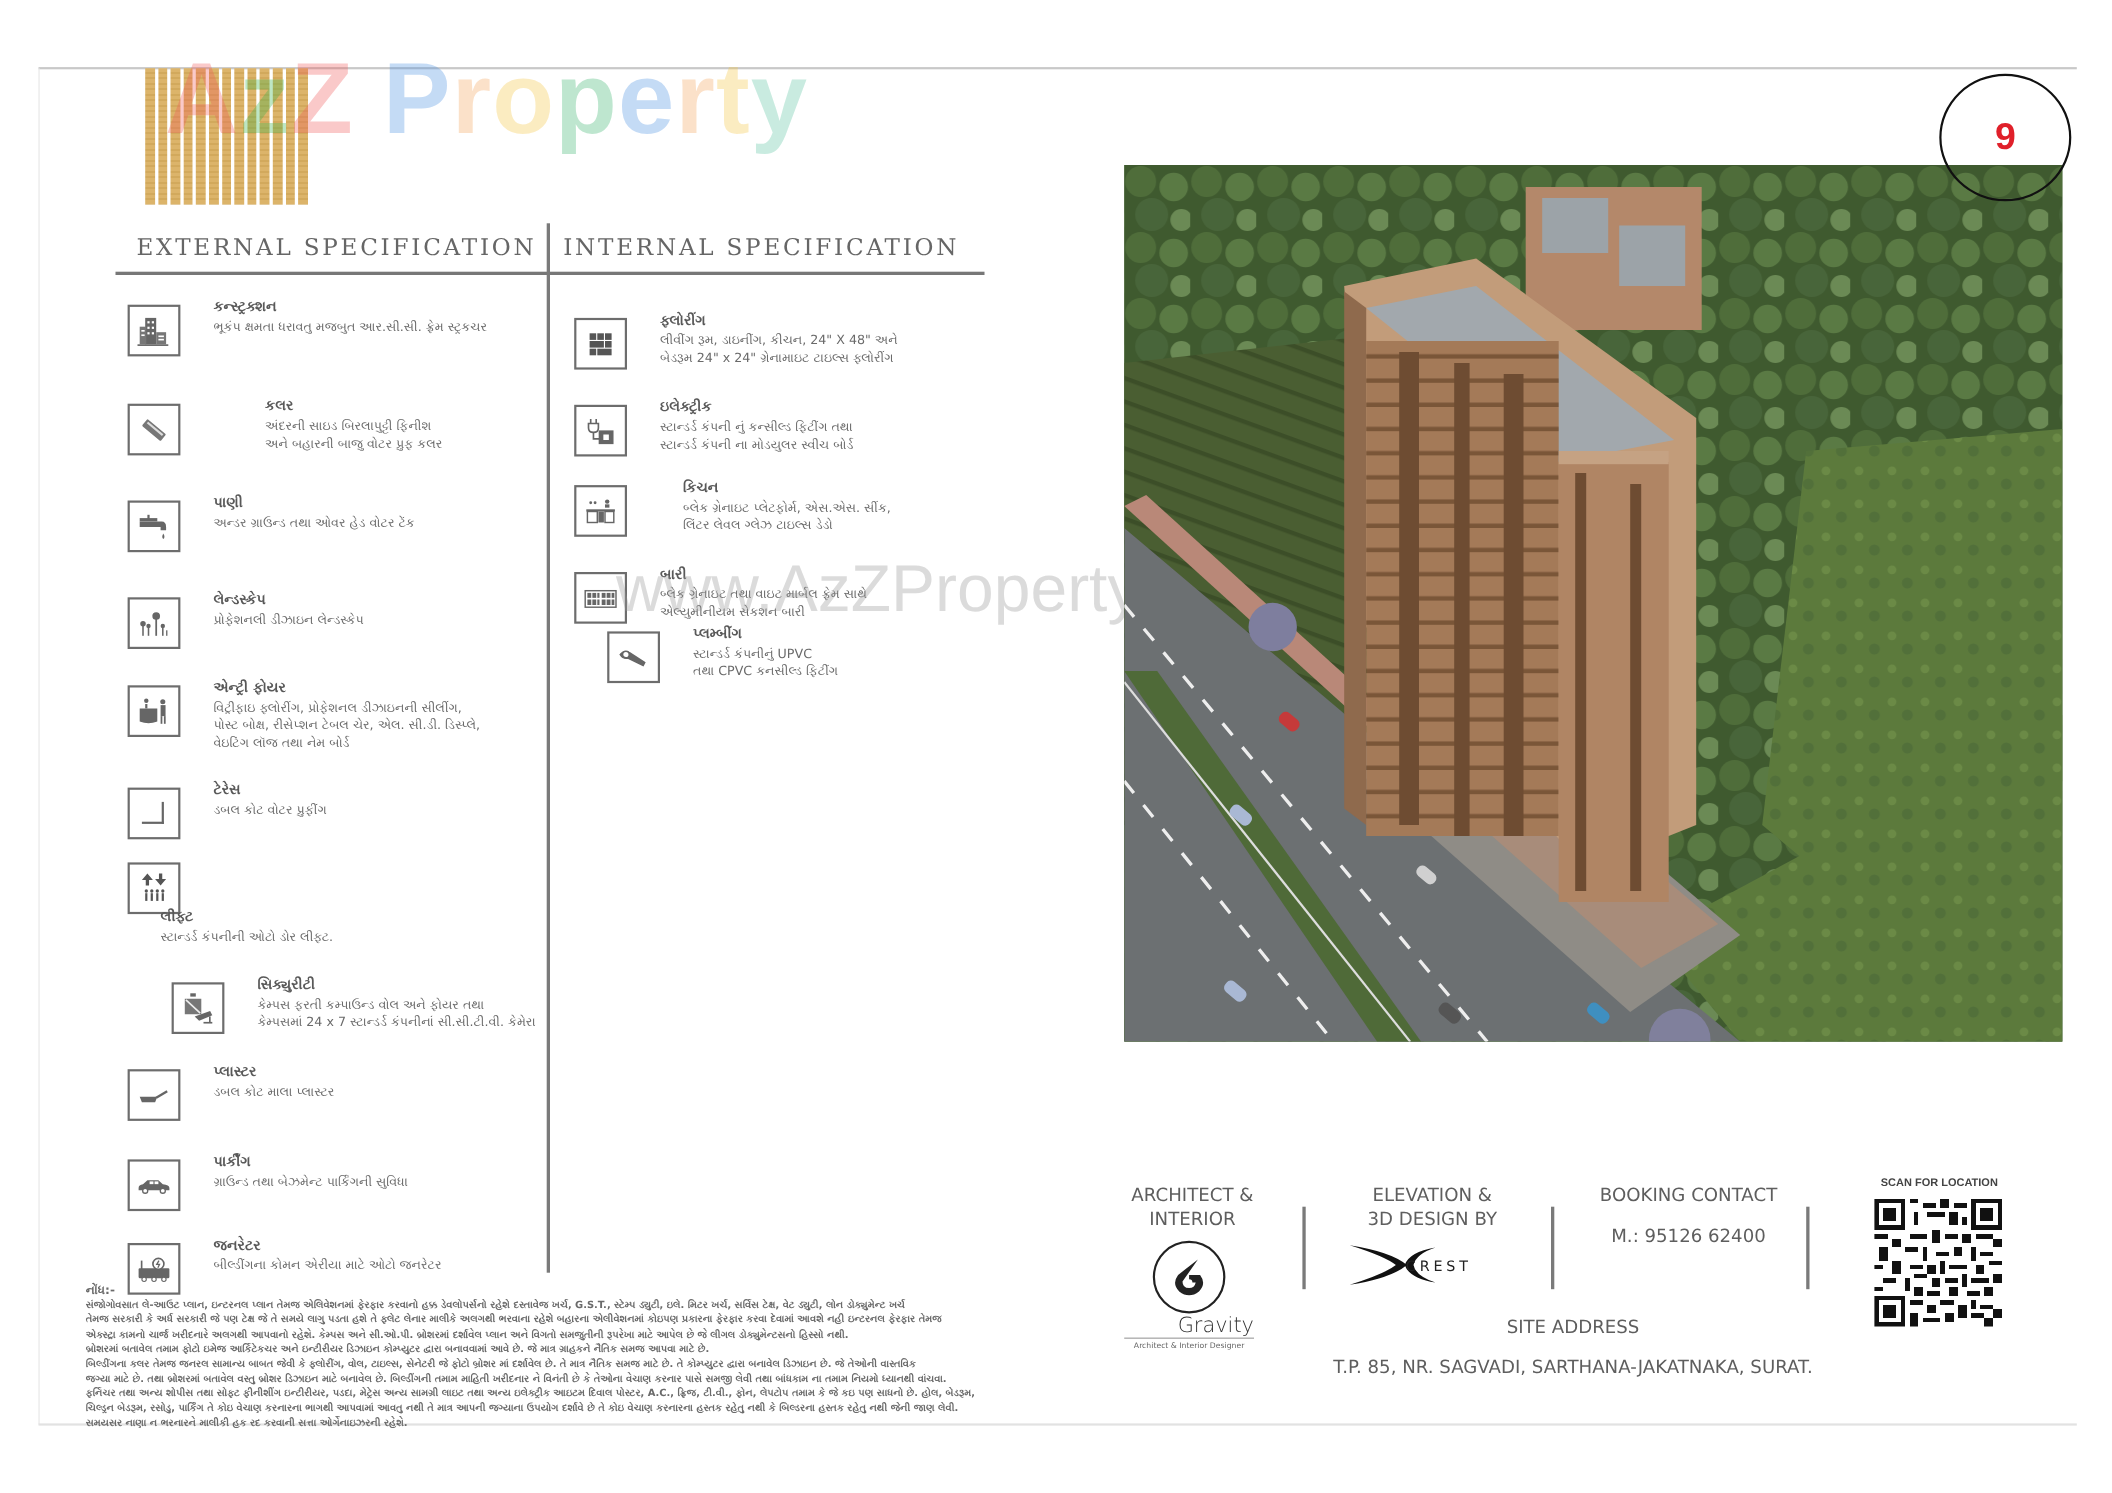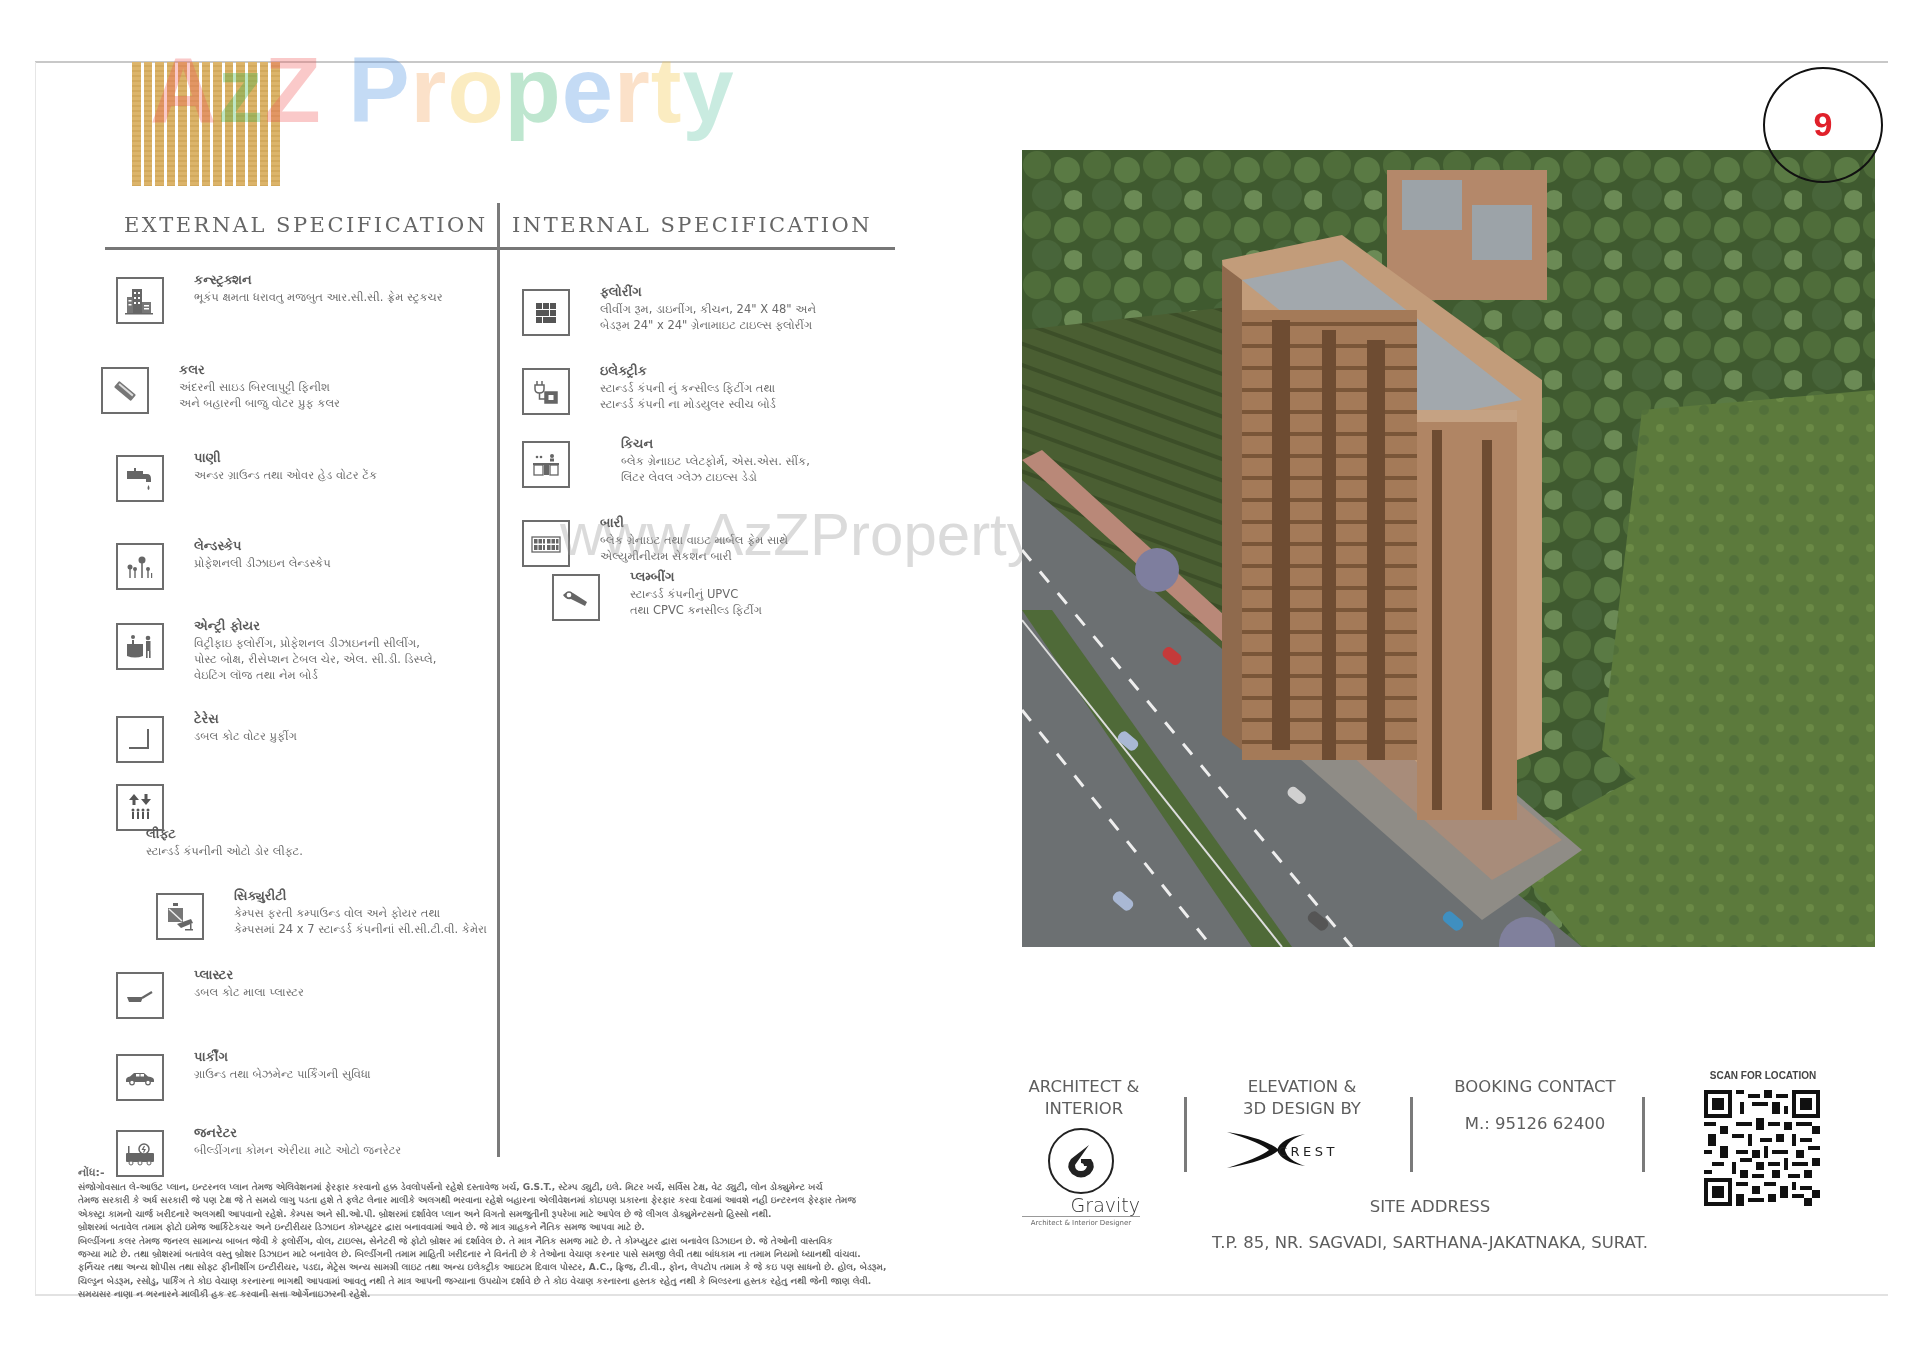--- a/index.html
+++ b/index.html
@@ -109,21 +109,21 @@
         </g>
         <rect x="2" y="29" width="28" height="1.5" fill="#666"></rect>
       </svg>
   </div>
   <div class="txt">
     <div class="name">કન્સ્ટ્રક્શન</div>
     <div class="desc">ભૂકંપ ક્ષમતા ધરાવતુ મજબુત આર.સી.સી. ફ્રેમ સ્ટ્રકચર</div>
   </div>
 </div>
 
-<div class="spec" style="left:101px; top:353px;">
+<div class="spec" style="left:116px; top:353px;gap:47px;">
   <div class="icon-box">
     <svg viewBox="0 0 34 34">
         <g transform="rotate(40 17 17)">
           <rect x="6" y="13" width="22" height="8" rx="1" fill="#777"></rect>
           <rect x="8" y="14.5" width="18" height="2" fill="#ddd"></rect>
         </g>
       </svg>
   </div>
   <div class="txt">
     <div class="name">કલર</div>

